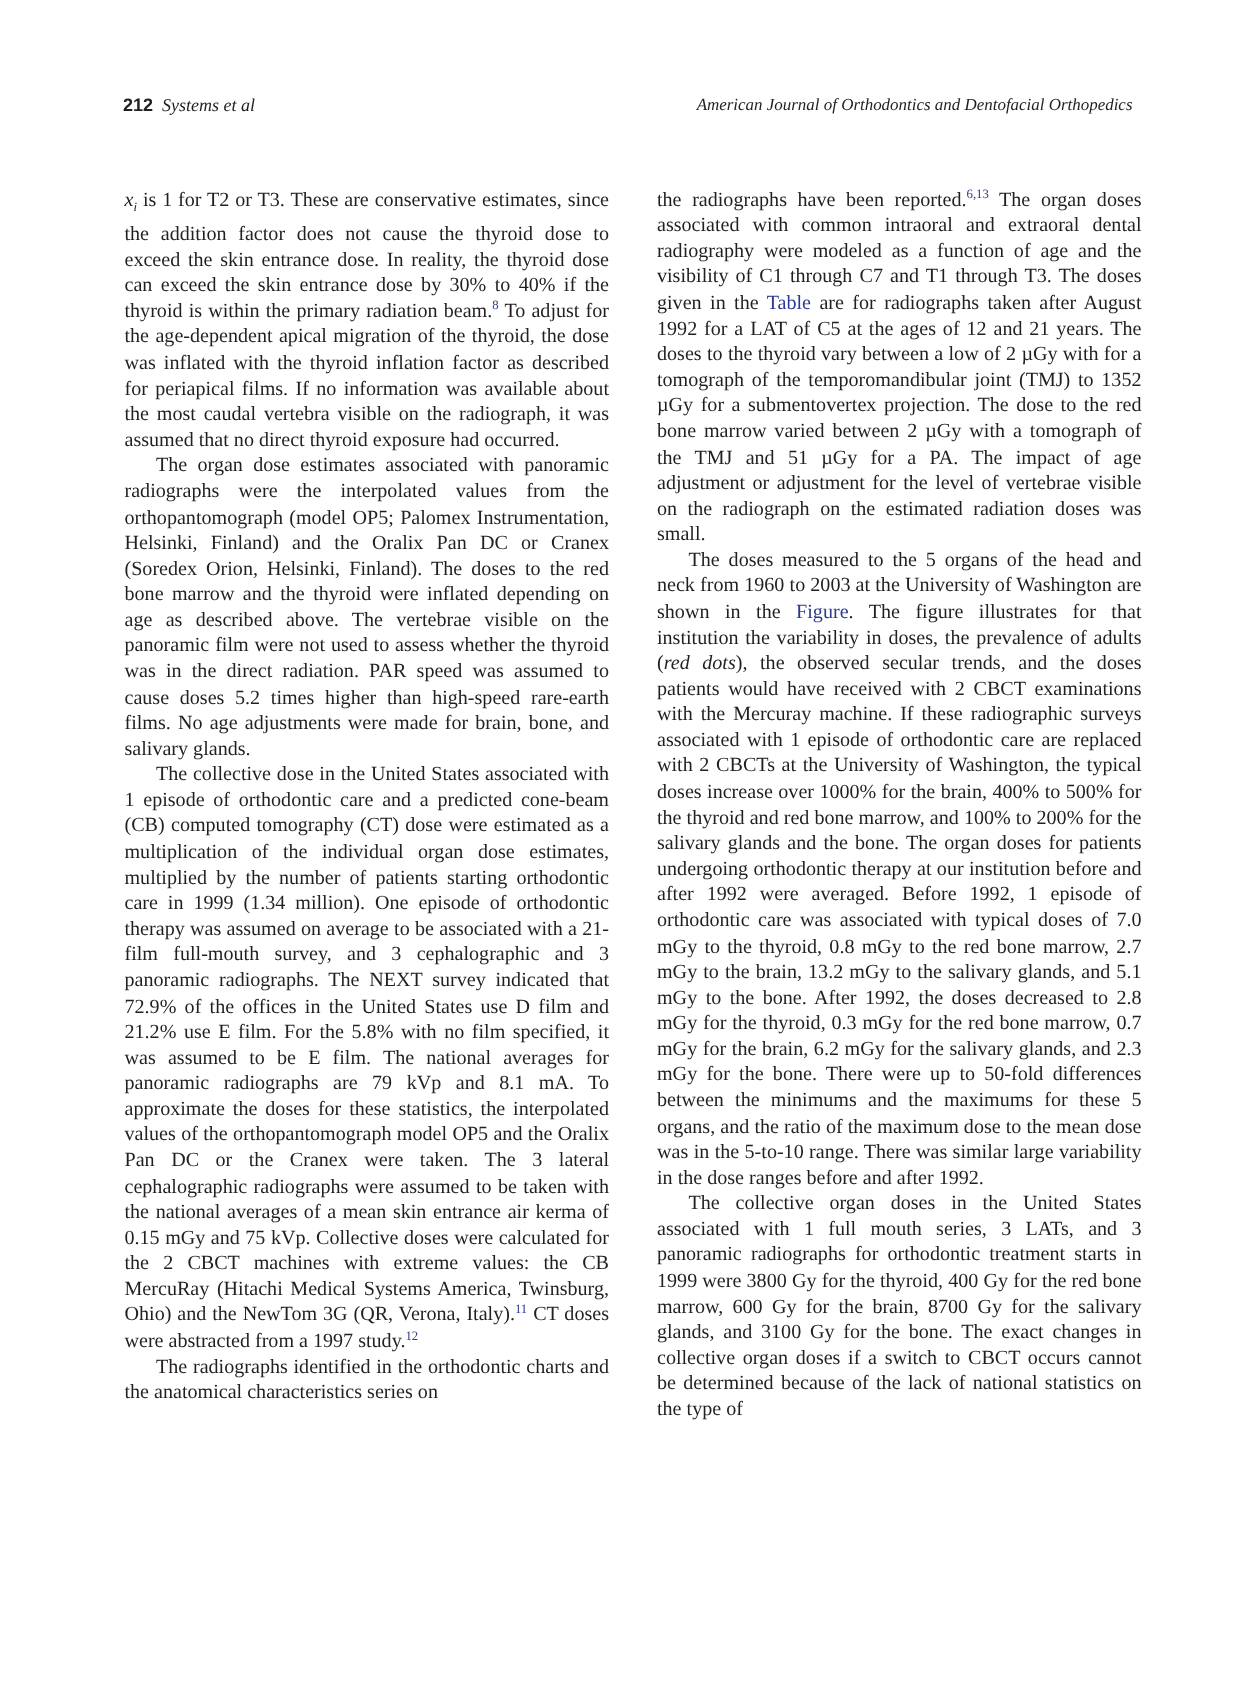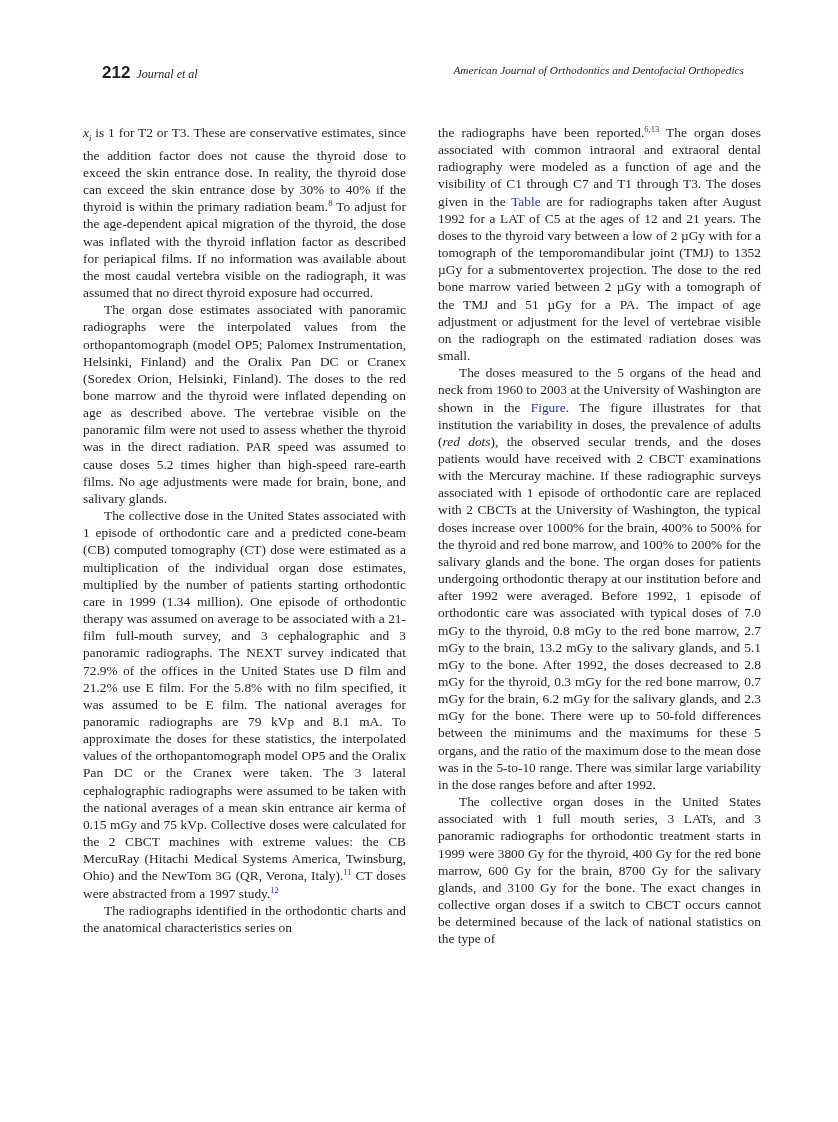--- a/index.html
+++ b/index.html
@@ -1,35 +1,35 @@
 <!DOCTYPE html>
 <html><head>
   <meta charset="utf-8">
   <style>
     html, body { margin: 0; padding: 0; background: #ffffff; }
     body { width: 838px; height: 1122px; position: relative; overflow: hidden; color: #231f20; }
     .header-left { position: absolute; left: 82px; top: 63px; font-family: "Liberation Serif", serif; font-size: 12px; }
-    .header-left .pg { font-family: "Liberation Sans", sans-serif; font-weight: bold; font-size: 17px; margin-right: 6px; margin-left: 20px; }
+    .header-left .pg { font-family: "Liberation Sans", sans-serif; font-weight: bold; font-size: 12px; margin-right: 6px; }
     .header-left .auth { font-style: italic; }
-    .header-right { position: absolute; right: 94px; top: 63px; text-align: right; font-family: "Liberation Serif", serif; font-style: italic; font-size: 11.3px; line-height: 14px; }
+    .header-right { position: absolute; right: 83px; top: 63px; text-align: right; font-family: "Liberation Serif", serif; font-style: italic; font-size: 11.3px; line-height: 14px; }
     .col { position: absolute; top: 124px; width: 323px; font-family: "Liberation Serif", serif; font-size: 13.4px; line-height: 17.15px; text-align: justify; }
     .col.left { left: 83px; }
     .col.right { left: 438px; }
     .col p { margin: 0; text-indent: 0; }
     .col p.ind { text-indent: 21px; }
     .col sup { font-size: 8.5px; line-height: 0; vertical-align: 5px; }
     .ref { color: #2b3990; }
     .heading { font-family: "Liberation Sans", sans-serif; font-weight: bold; font-size: 11.8px; letter-spacing: 0.2px; margin: 15px 0 5px 0 !important; }
     .em { font-style: italic; }
   </style>
 </head>
 <body>
 
 <div class="header-left">
-  <span class="pg">212</span><span class="auth">Journal et al</span>
+  <span class="pg">212</span><span class="auth">Systems et al</span>
 </div>
 <div class="header-right">
   <div>American Journal of Orthodontics and Dentofacial Orthopedics</div>
 </div>
 
 <div class="col left">
   <p><span class="em">x</span><sub style="font-size:8.5px;font-style:italic">i</sub><span> is 1 for T2 or T3. These are conservative estimates, since the addition factor does not cause the thyroid dose to exceed the skin entrance dose. In reality, the thyroid dose can exceed the skin entrance dose by 30% to 40% if the thyroid is within the primary radiation beam.</span><sup class="ref">8</sup><span> To adjust for the age-dependent apical migration of the thyroid, the dose was inflated with the thyroid inflation factor as described for periapical films. If no information was available about the most caudal vertebra visible on the radiograph, it was assumed that no direct thyroid exposure had occurred.</span></p>
   <p class="ind">The organ dose estimates associated with panoramic radiographs were the interpolated values from the orthopantomograph (model OP5; Palomex Instrumentation, Helsinki, Finland) and the Oralix Pan DC or Cranex (Soredex Orion, Helsinki, Finland). The doses to the red bone marrow and the thyroid were inflated depending on age as described above. The vertebrae visible on the panoramic film were not used to assess whether the thyroid was in the direct radiation. PAR speed was assumed to cause doses 5.2 times higher than high-speed rare-earth films. No age adjustments were made for brain, bone, and salivary glands.</p>
   <p class="ind"><span>The collective dose in the United States associated with 1 episode of orthodontic care and a predicted cone-beam (CB) computed tomography (CT) dose were estimated as a multiplication of the individual organ dose estimates, multiplied by the number of patients starting orthodontic care in 1999 (1.34 million). One episode of orthodontic therapy was assumed on average to be associated with a 21-film full-mouth survey, and 3 cephalographic and 3 panoramic radiographs. The NEXT survey indicated that 72.9% of the offices in the United States use D film and 21.2% use E film. For the 5.8% with no film specified, it was assumed to be E film. The national averages for panoramic radiographs are 79 kVp and 8.1 mA. To approximate the doses for these statistics, the interpolated values of the orthopantomograph model OP5 and the Oralix Pan DC or the Cranex were taken. The 3 lateral cephalographic radiographs were assumed to be taken with the national averages of a mean skin entrance air kerma of 0.15 mGy and 75 kVp. Collective doses were calculated for the 2 CBCT machines with extreme values: the CB MercuRay (Hitachi Medical Systems America, Twinsburg, Ohio) and the NewTom 3G (QR, Verona, Italy).</span><sup class="ref">11</sup><span> CT doses were abstracted from a 1997 study.</span><sup class="ref">12</sup></p>
   <p class="ind">The radiographs identified in the orthodontic charts and the anatomical characteristics series on</p>

